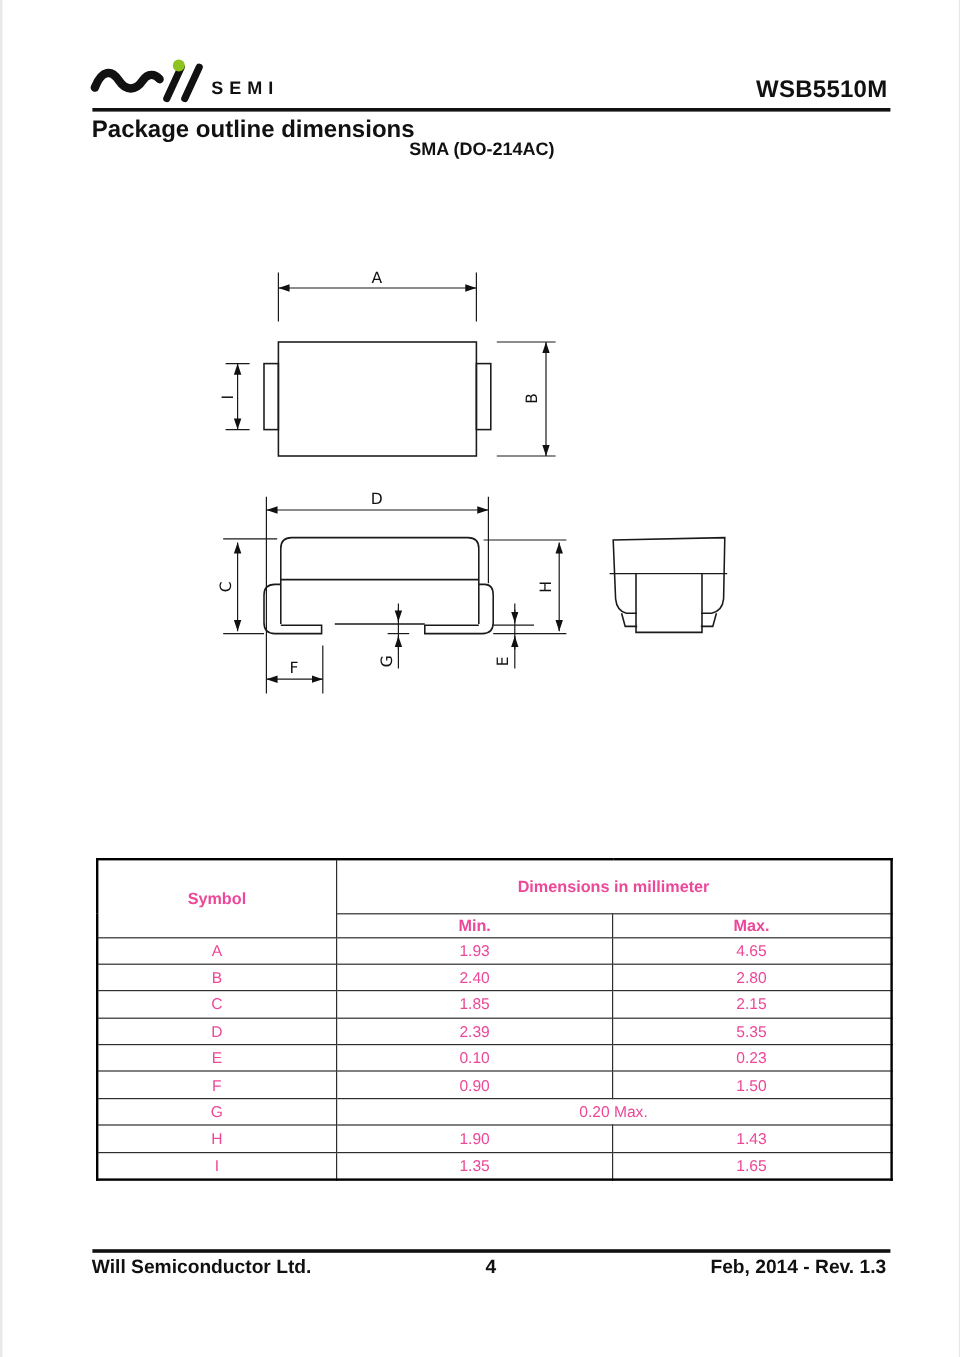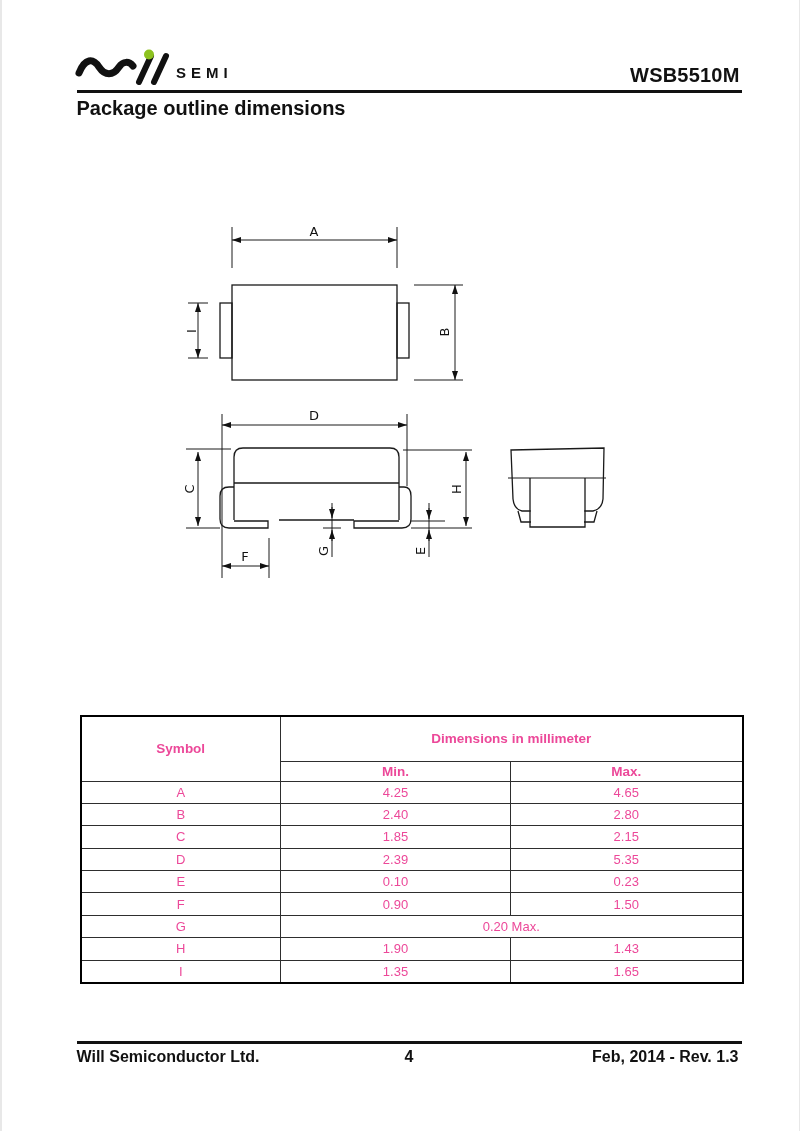--- a/index.html
+++ b/index.html
@@ -48,20 +48,21 @@
       <path d="M80 34 L92 8" stroke="#111" stroke-width="6" stroke-linecap="round"></path>
     </g>
     <circle cx="75" cy="6.5" r="5" fill="#8dc21f"></circle>
     <text x="102" y="30" class="brand-semi">SEMI</text>
   </svg>
 
   <div class="abs part-number">WSB5510M</div>
   <div class="abs rule header-rule"></div>
 
   <div class="abs section-title">Package outline dimensions</div>
+  <div class="abs package-title">SMA (DO-214AC)</div>
 
   <svg class="abs drawing" style="left:0;top:0;" width="800" height="650" viewBox="0 0 800 650">
     <defs>
       <marker id="arr" viewBox="0 0 10 8" markerWidth="10" markerHeight="8" refX="9.3" refY="4" orient="auto-start-reverse" markerUnits="userSpaceOnUse">
         <path d="M0 0.9 L9.3 4 L0 7.1 Z" fill="#111"></path>
       </marker>
     </defs>
 
     <g stroke="#1a1a1a" fill="none" stroke-width="1.3">
 
@@ -145,21 +146,21 @@
         <th colspan="2">Dimensions in millimeter</th>
       </tr>
       <tr class="hrow2">
         <th>Min.</th>
         <th>Max.</th>
       </tr>
     </thead>
     <tbody>
       <tr class="drow">
         <td>A</td>
-        <td>4.25</td>
+        <td>1.93</td>
         <td>4.65</td>
       </tr>
       <tr class="drow">
         <td>B</td>
         <td>2.40</td>
         <td>2.80</td>
       </tr>
       <tr class="drow">
         <td>C</td>
         <td>1.85</td>

